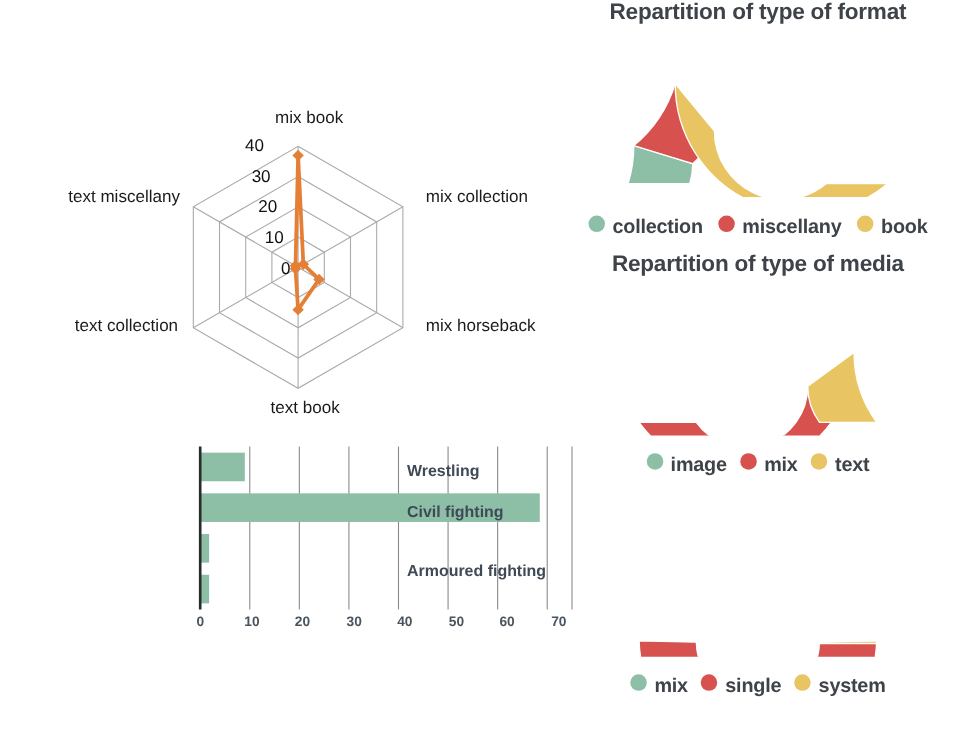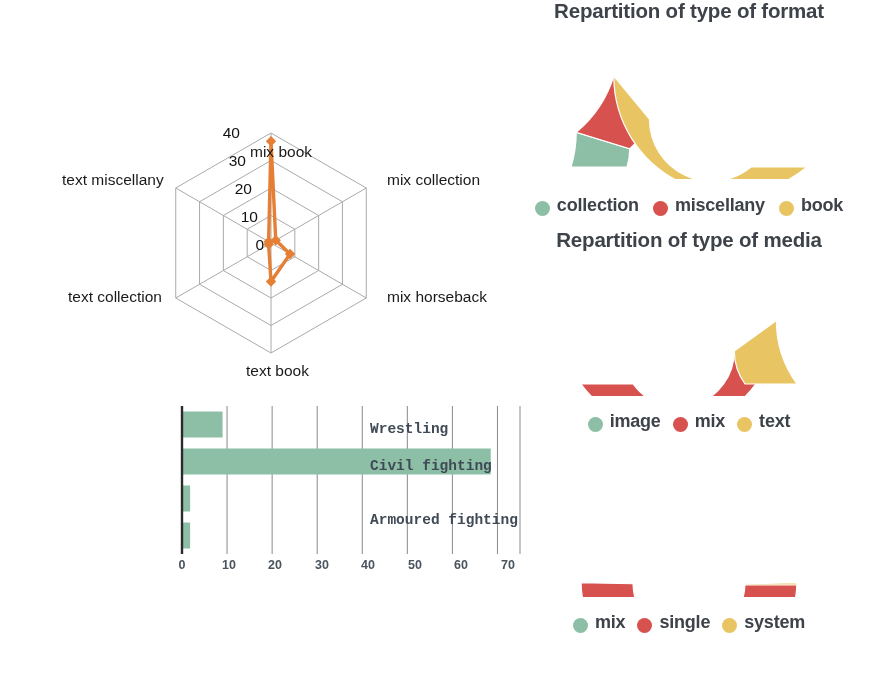--- a/index.html
+++ b/index.html
@@ -36,21 +36,20 @@
   
   #bar-panel { position: absolute; left: 0; top: 398px; width: 545px; height: 195px; }
   .bar-cat-label {
     position: absolute;
     right: 0;
     font-size: 14.5px;
     font-weight: bold;
     color: #3f4a56;
     white-space: nowrap;
     line-height: 1;
-    font-family: Liberation Mono, monospace;
   }
   .bar-xtick {
     position: absolute;
     font-size: 12.5px;
     font-weight: bold;
     color: #4a545e;
     white-space: nowrap;
     transform: translateX(-50%);
   }
 
@@ -65,21 +64,21 @@
     letter-spacing: -0.2px;
   }
   .donut-svg-wrap { width: 338px; text-align: center; }
   .legend-row {
     display: flex;
     align-items: center;
     justify-content: center;
     gap: 9px;
     white-space: nowrap;
   }
-  .legend-item { display: flex; align-items: flex-end; gap: 7px; }
+  .legend-item { display: flex; align-items: flex-start; gap: 7px; }
   .legend-dot  { width: 15px; height: 15px; border-radius: 50%; display: inline-block; flex: 0 0 auto; }
   .legend-text {
     font-size: 18px;
     font-weight: bold;
     color: #3e4249;
     letter-spacing: -0.2px;
   }
 </style>
 </head>
 <body>
@@ -102,21 +101,21 @@
           <line x1="271" y1="158" x2="175.74" y2="103.00" stroke="#aaaaaa" stroke-width="1"></line>
           <polygon points="271.00,56.25 275.76,155.25 290.05,169.00 271.00,196.50 268.62,159.38 268.62,156.63" fill="none" stroke="#e57f35" stroke-width="3.4" stroke-linejoin="round"></polygon>
           <polygon points="271,51.05 276.2,56.25 271,61.45 265.8,56.25" fill="#e57f35"></polygon>
           <polygon points="275.7631397208144,150.05 280.9631397208144,155.25 275.7631397208144,160.45 270.56313972081443,155.25" fill="#e57f35"></polygon>
           <polygon points="290.05255888325763,163.8 295.2525588832576,169 290.05255888325763,174.2 284.85255888325764,169" fill="#e57f35"></polygon>
           <polygon points="271,191.3 276.2,196.5 271,201.7 265.8,196.5" fill="#e57f35"></polygon>
           <polygon points="268.6184301395928,154.175 273.8184301395928,159.375 268.6184301395928,164.575 263.41843013959283,159.375" fill="#e57f35"></polygon>
           <polygon points="268.6184301395928,151.425 273.8184301395928,156.625 268.6184301395928,161.825 263.41843013959283,156.625" fill="#e57f35"></polygon>
         </svg>
 
-      <div class="radar-label" style="left:250px; top:14px;margin-top:44px;">mix book</div>
+      <div class="radar-label" style="left:250px; top:14px;">mix book</div>
       <div class="radar-label" style="left:387px; top:86px;">mix collection</div>
       <div class="radar-label" style="left:387px; top:203px;">mix horseback</div>
       <div class="radar-label" style="left:246px; top:277px;">text book</div>
       <div class="radar-label" style="left:68px; top:203px;">text collection</div>
       <div class="radar-label" style="left:62px; top:86px;">text miscellany</div>
 
       <div class="radar-tick" style="left:198px; top:39px; width:42px;">40</div>
       <div class="radar-tick" style="left:204px; top:67px; width:42px;">30</div>
       <div class="radar-tick" style="left:210px; top:95px; width:42px;">20</div>
       <div class="radar-tick" style="left:216px; top:123px; width:42px;">10</div>

